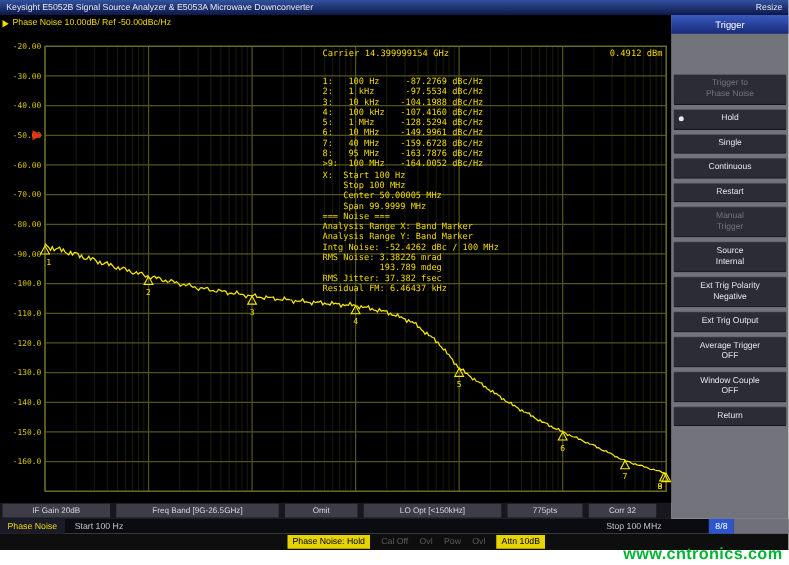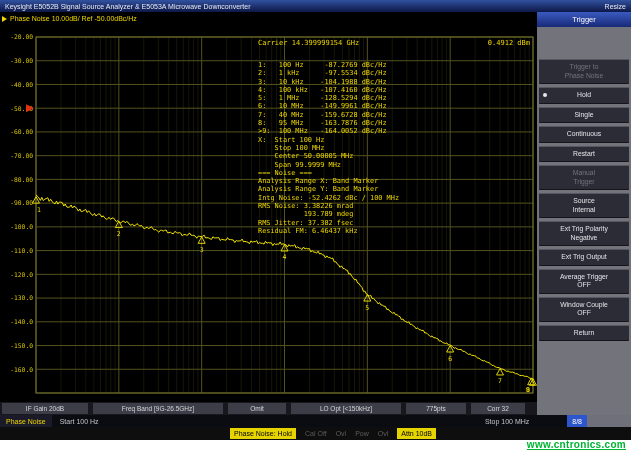--- a/index.html
+++ b/index.html
@@ -38,21 +38,21 @@
   .page-badge{background:#2d55cc;color:#fff;padding:0 5px;margin-left:38px;height:100%;
               display:flex;align-items:center;}
   .range-filler{width:44px;height:100%;background:#70707a;margin-left:auto;}
   
   .status-row{height:13px;background:#0e0e0e;display:flex;align-items:center;gap:9px;
               padding-left:230px;font-size:7px;}
   .st-highlight{background:#e6d400;color:#000;padding:0 4px;height:11px;display:flex;align-items:center;}
   .st-dim{color:#5c5c5c;}
   .white-strip{height:12px;background:#fff;}
   .watermark{position:absolute;right:5px;bottom:2px;color:#00b433;font-weight:bold;
-             font-size:10px;letter-spacing:.3px;text-decoration:underline;}
+             font-size:13px;letter-spacing:.3px;}
   
   .side-panel{width:94px;background:#73737b;display:flex;flex-direction:column;gap:29px;}
   .panel-header{height:15px;background:linear-gradient(#3a5ac0,#182a78);color:#fff;font-size:7.5px;
                 display:flex;align-items:center;justify-content:center;}
   .panel-buttons{padding:3px 2px;display:flex;flex-direction:column;gap:3px;}
   .skey{background:#2b2c35;border-top:1px solid #56575f;border-bottom:1px solid #14141a;
         color:#e4e4ea;font-size:6.8px;line-height:8.5px;text-align:center;padding:3px 1px;
         position:relative;border-radius:1px;}
   .skey.disabled{color:#74747e;}
   .skey .dot{position:absolute;left:4px;top:50%;transform:translateY(-50%);

